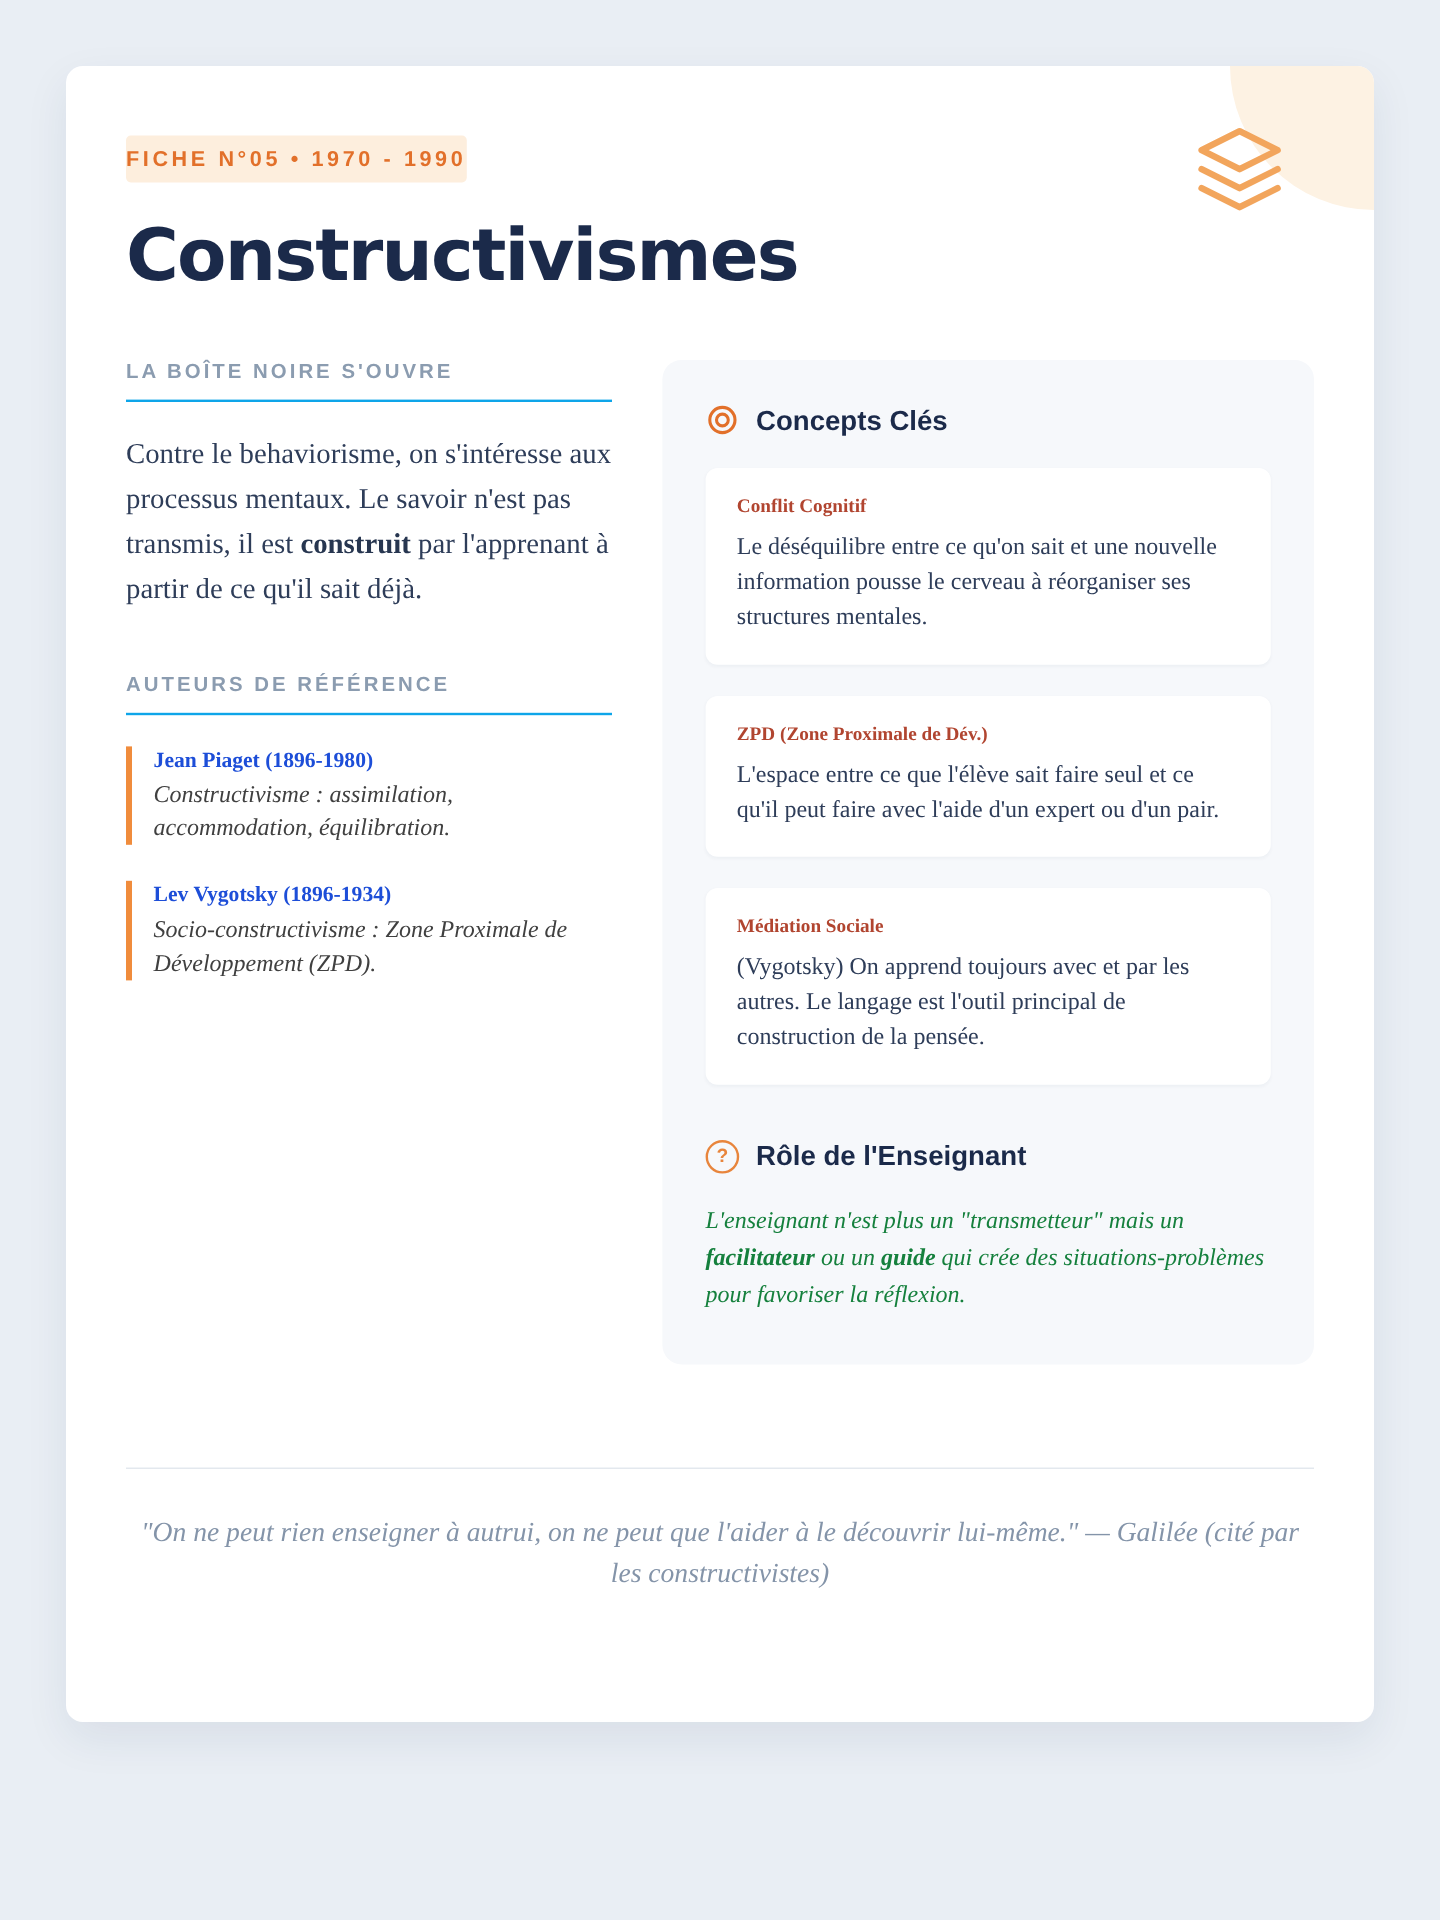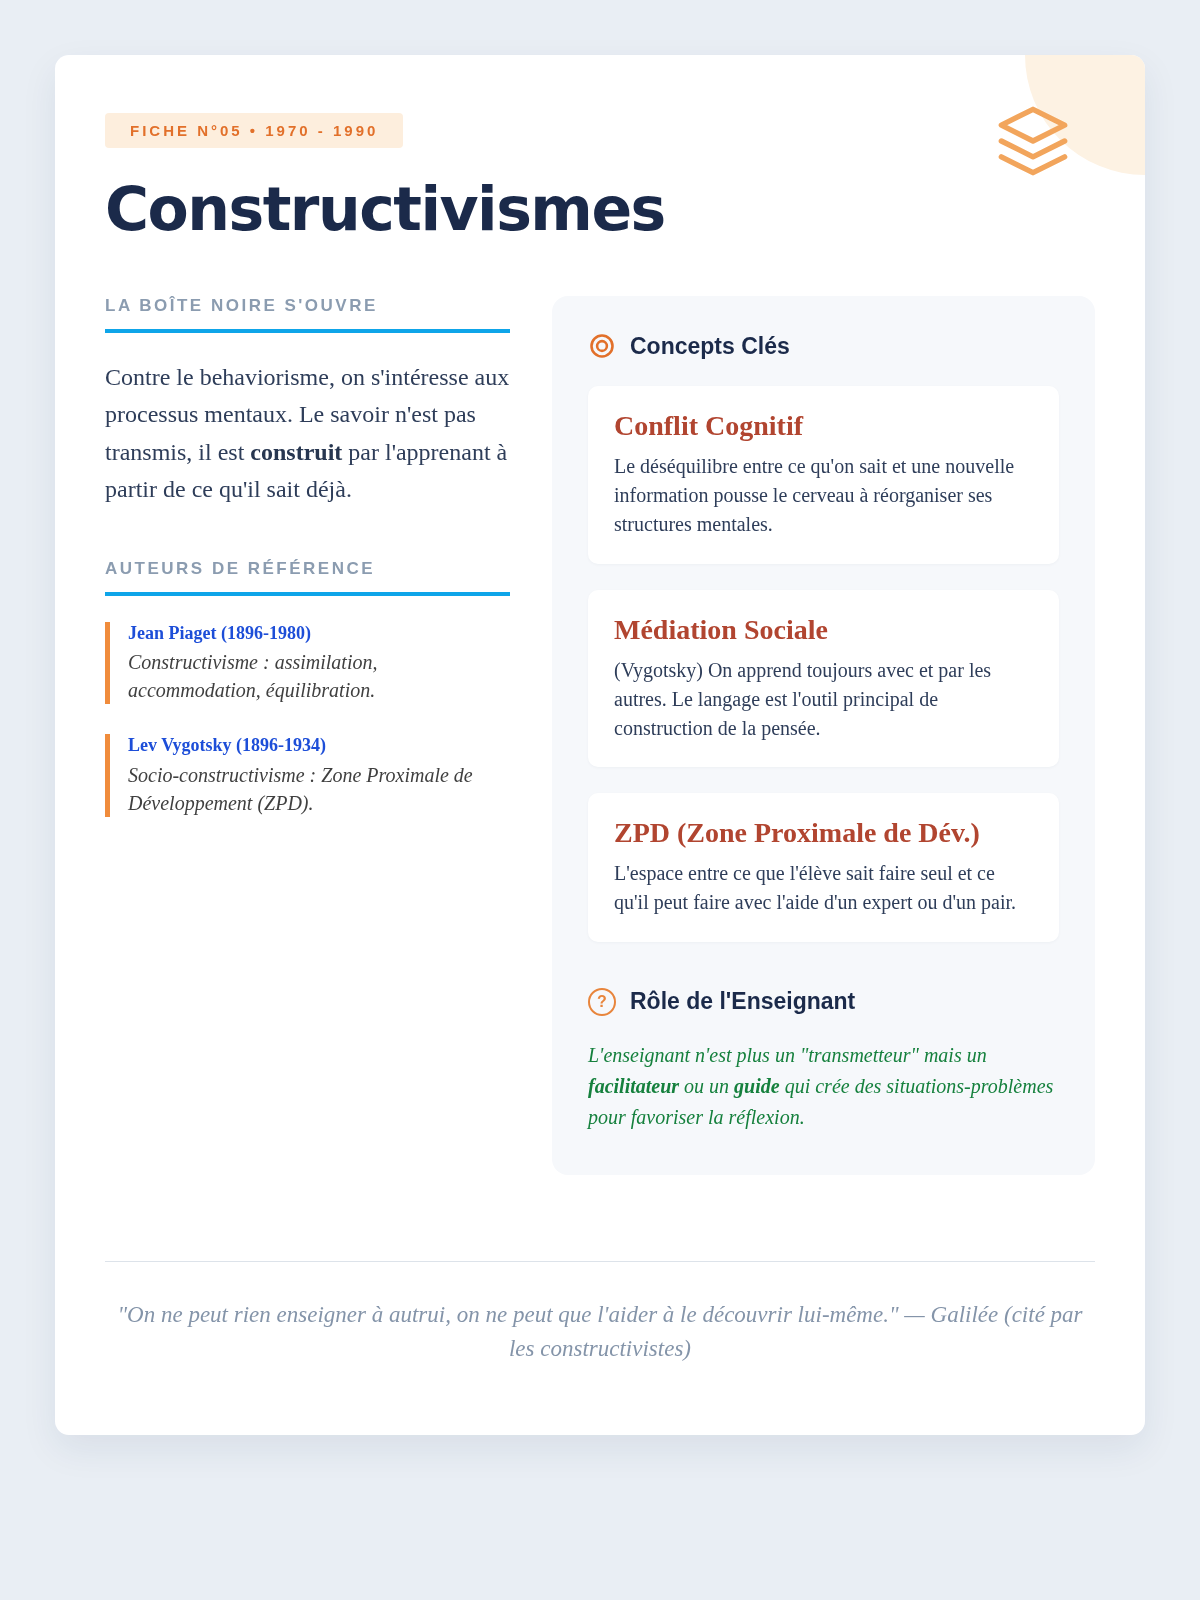--- a/index.html
+++ b/index.html
@@ -33,23 +33,23 @@
     color:#f2a55c;
   }
   .layers-icon svg { width:100%; height:100%; }
 
   .badge {
     display:inline-block;
     background:#fdeedd;
     color:#e2702a;
     font-family:"Liberation Sans", sans-serif;
     font-weight:bold;
-    font-size:15px;
+    font-size:18px;
     letter-spacing:3px;
-    padding:9px 25px;
+    padding:9px 0;
     border-radius:4px;
     text-align:right;
   }
   .page-title {
     margin-top:26px;
     font-family:"DejaVu Sans", sans-serif;
     font-weight:800;
     font-size:60px;
     letter-spacing:-1.5px;
     color:#1b2a4a;
@@ -58,21 +58,21 @@
   .columns { display:flex; gap:42px; margin-top:52px; }
   .left-col { width:405px; flex:none; }
 
   .sec-head {
     font-family:"Liberation Sans", sans-serif;
     font-size:17px;
     font-weight:bold;
     letter-spacing:2.5px;
     color:#8b9cb0;
     padding-bottom:13px;
-    border-bottom:4px solid #0ea5e9;
+    border-bottom:2px solid #0ea5e9;
     margin-bottom:26px;
   }
   .intro {
     font-size:24px;
     line-height:1.56;
     color:#2e3d59;
     margin-bottom:50px;
   }
   .intro b { color:#273650; }
 
@@ -115,21 +115,21 @@
   .panel-head .icon-wrap { flex:none; display:flex; }
 
   .concept {
     background:#ffffff;
     border-radius:10px;
     padding:24px 26px;
     margin-bottom:26px;
     box-shadow:0 1px 3px rgba(20,40,80,0.04);
   }
   .concept-title {
-    font-size:28px;
+    font-size:16px;
     font-weight:bold;
     color:#b14530;
     margin-bottom:10px;
   }
   .concept-text {
     font-size:20px;
     line-height:1.46;
     color:#2e3d59;
   }
 
@@ -220,27 +220,27 @@
         </span>
         <span>Concepts Clés</span>
       </div>
 
       <div class="concept">
         <div class="concept-title">Conflit Cognitif</div>
         <div class="concept-text">Le déséquilibre entre ce qu'on sait et une nouvelle information pousse le cerveau à réorganiser ses structures mentales.</div>
       </div>
 
       <div class="concept">
+        <div class="concept-title">ZPD (Zone Proximale de Dév.)</div>
+        <div class="concept-text">L'espace entre ce que l'élève sait faire seul et ce qu'il peut faire avec l'aide d'un expert ou d'un pair.</div>
+      </div>
+
+      <div class="concept">
         <div class="concept-title">Médiation Sociale</div>
         <div class="concept-text">(Vygotsky) On apprend toujours avec et par les autres. Le langage est l'outil principal de construction de la pensée.</div>
-      </div>
-
-      <div class="concept">
-        <div class="concept-title">ZPD (Zone Proximale de Dév.)</div>
-        <div class="concept-text">L'espace entre ce que l'élève sait faire seul et ce qu'il peut faire avec l'aide d'un expert ou d'un pair.</div>
       </div>
 
       <div class="panel-head role-head">
         <span class="q-icon">?</span>
         <span>Rôle de l'Enseignant</span>
       </div>
 
       <p class="role-text"><span>L'enseignant n'est plus un "transmetteur" mais un </span><b>facilitateur</b><span> ou un </span><b>guide</b><span> qui crée des situations-problèmes pour favoriser la réflexion.</span></p>
 
     </div>

